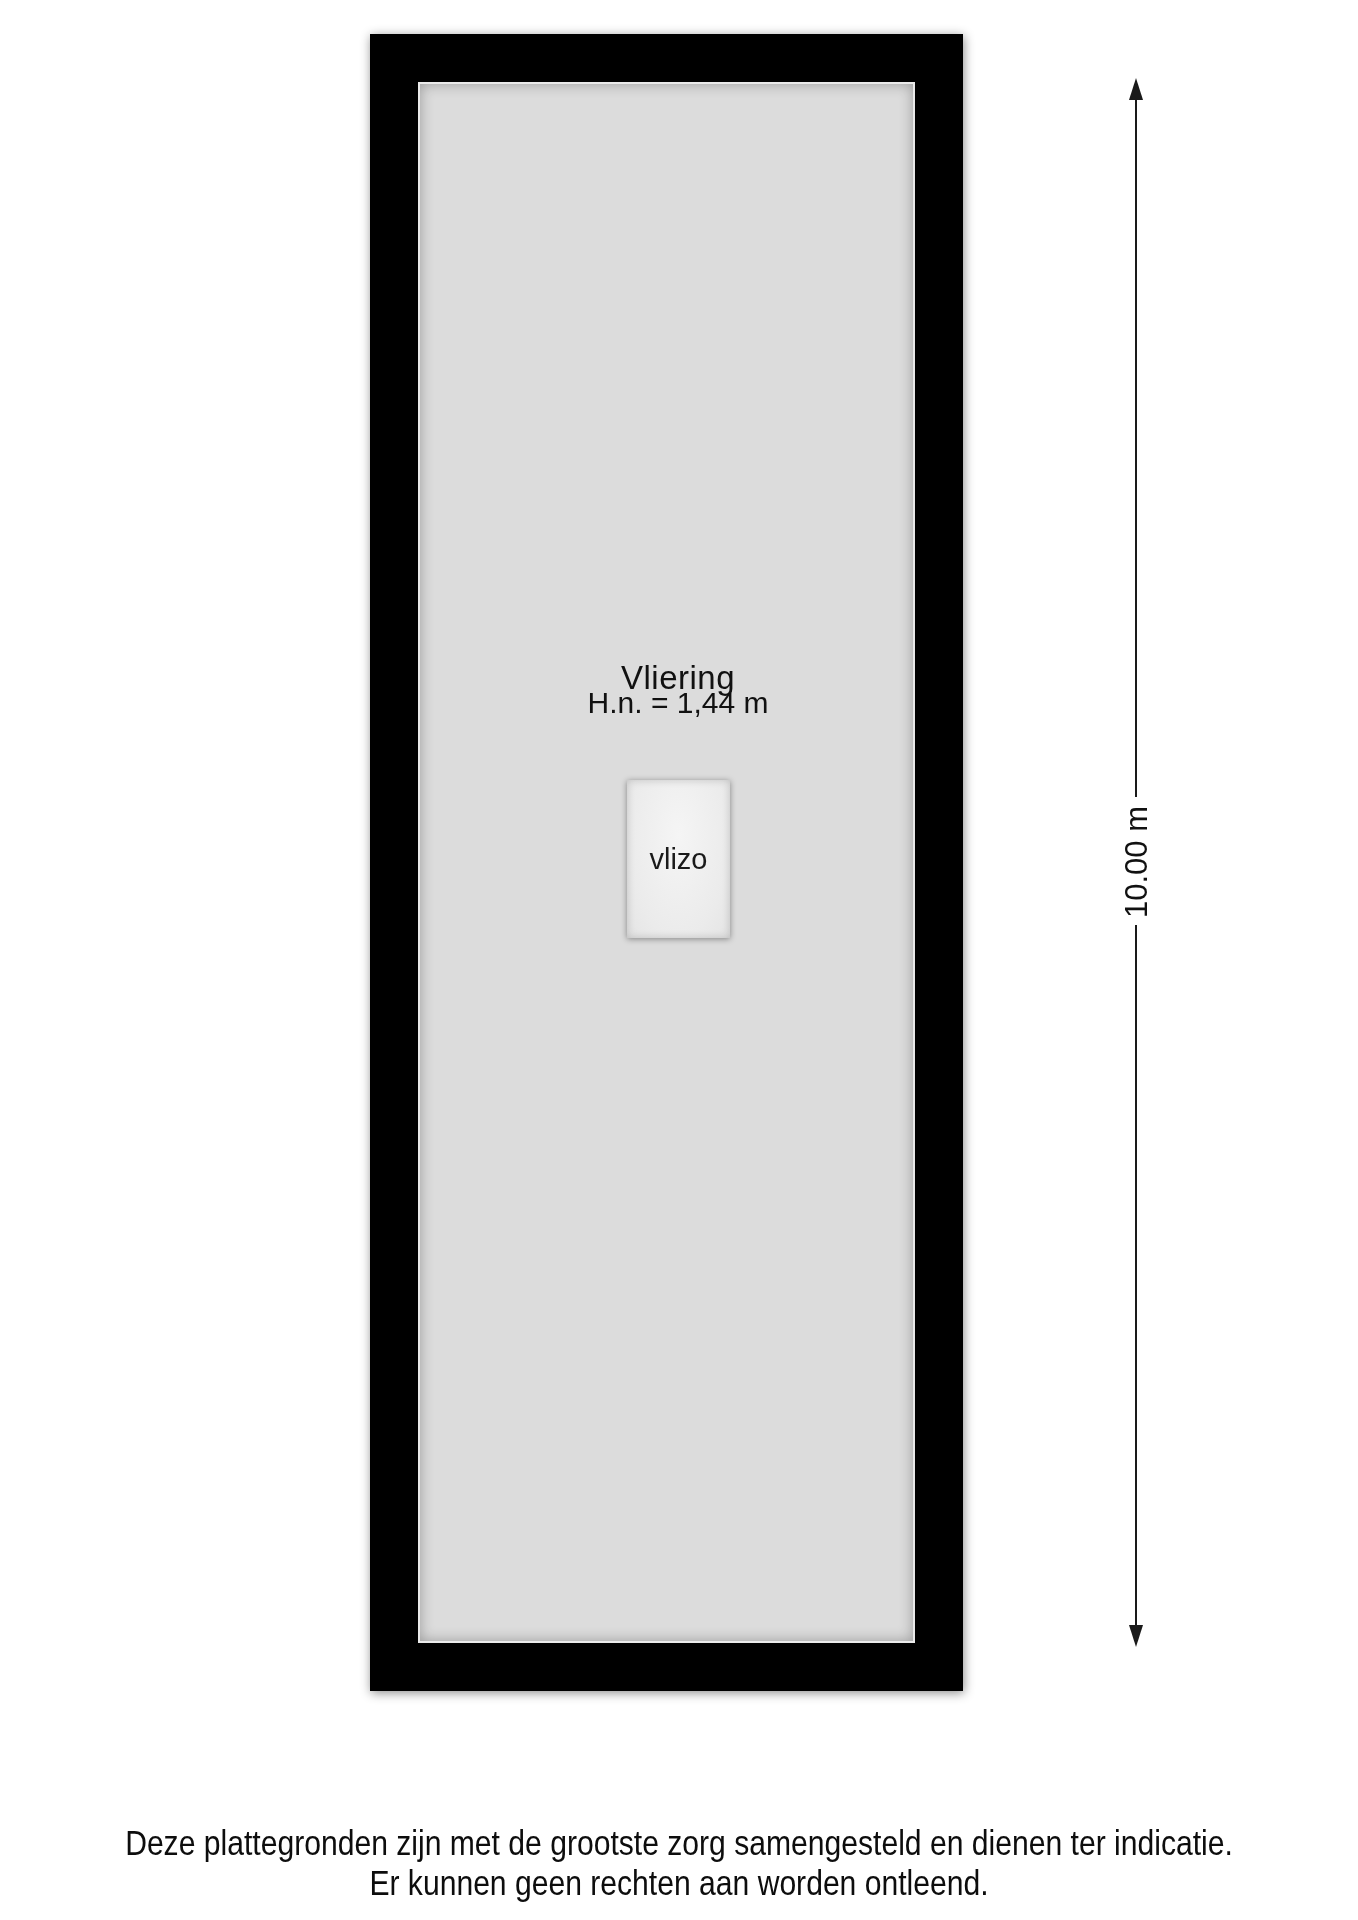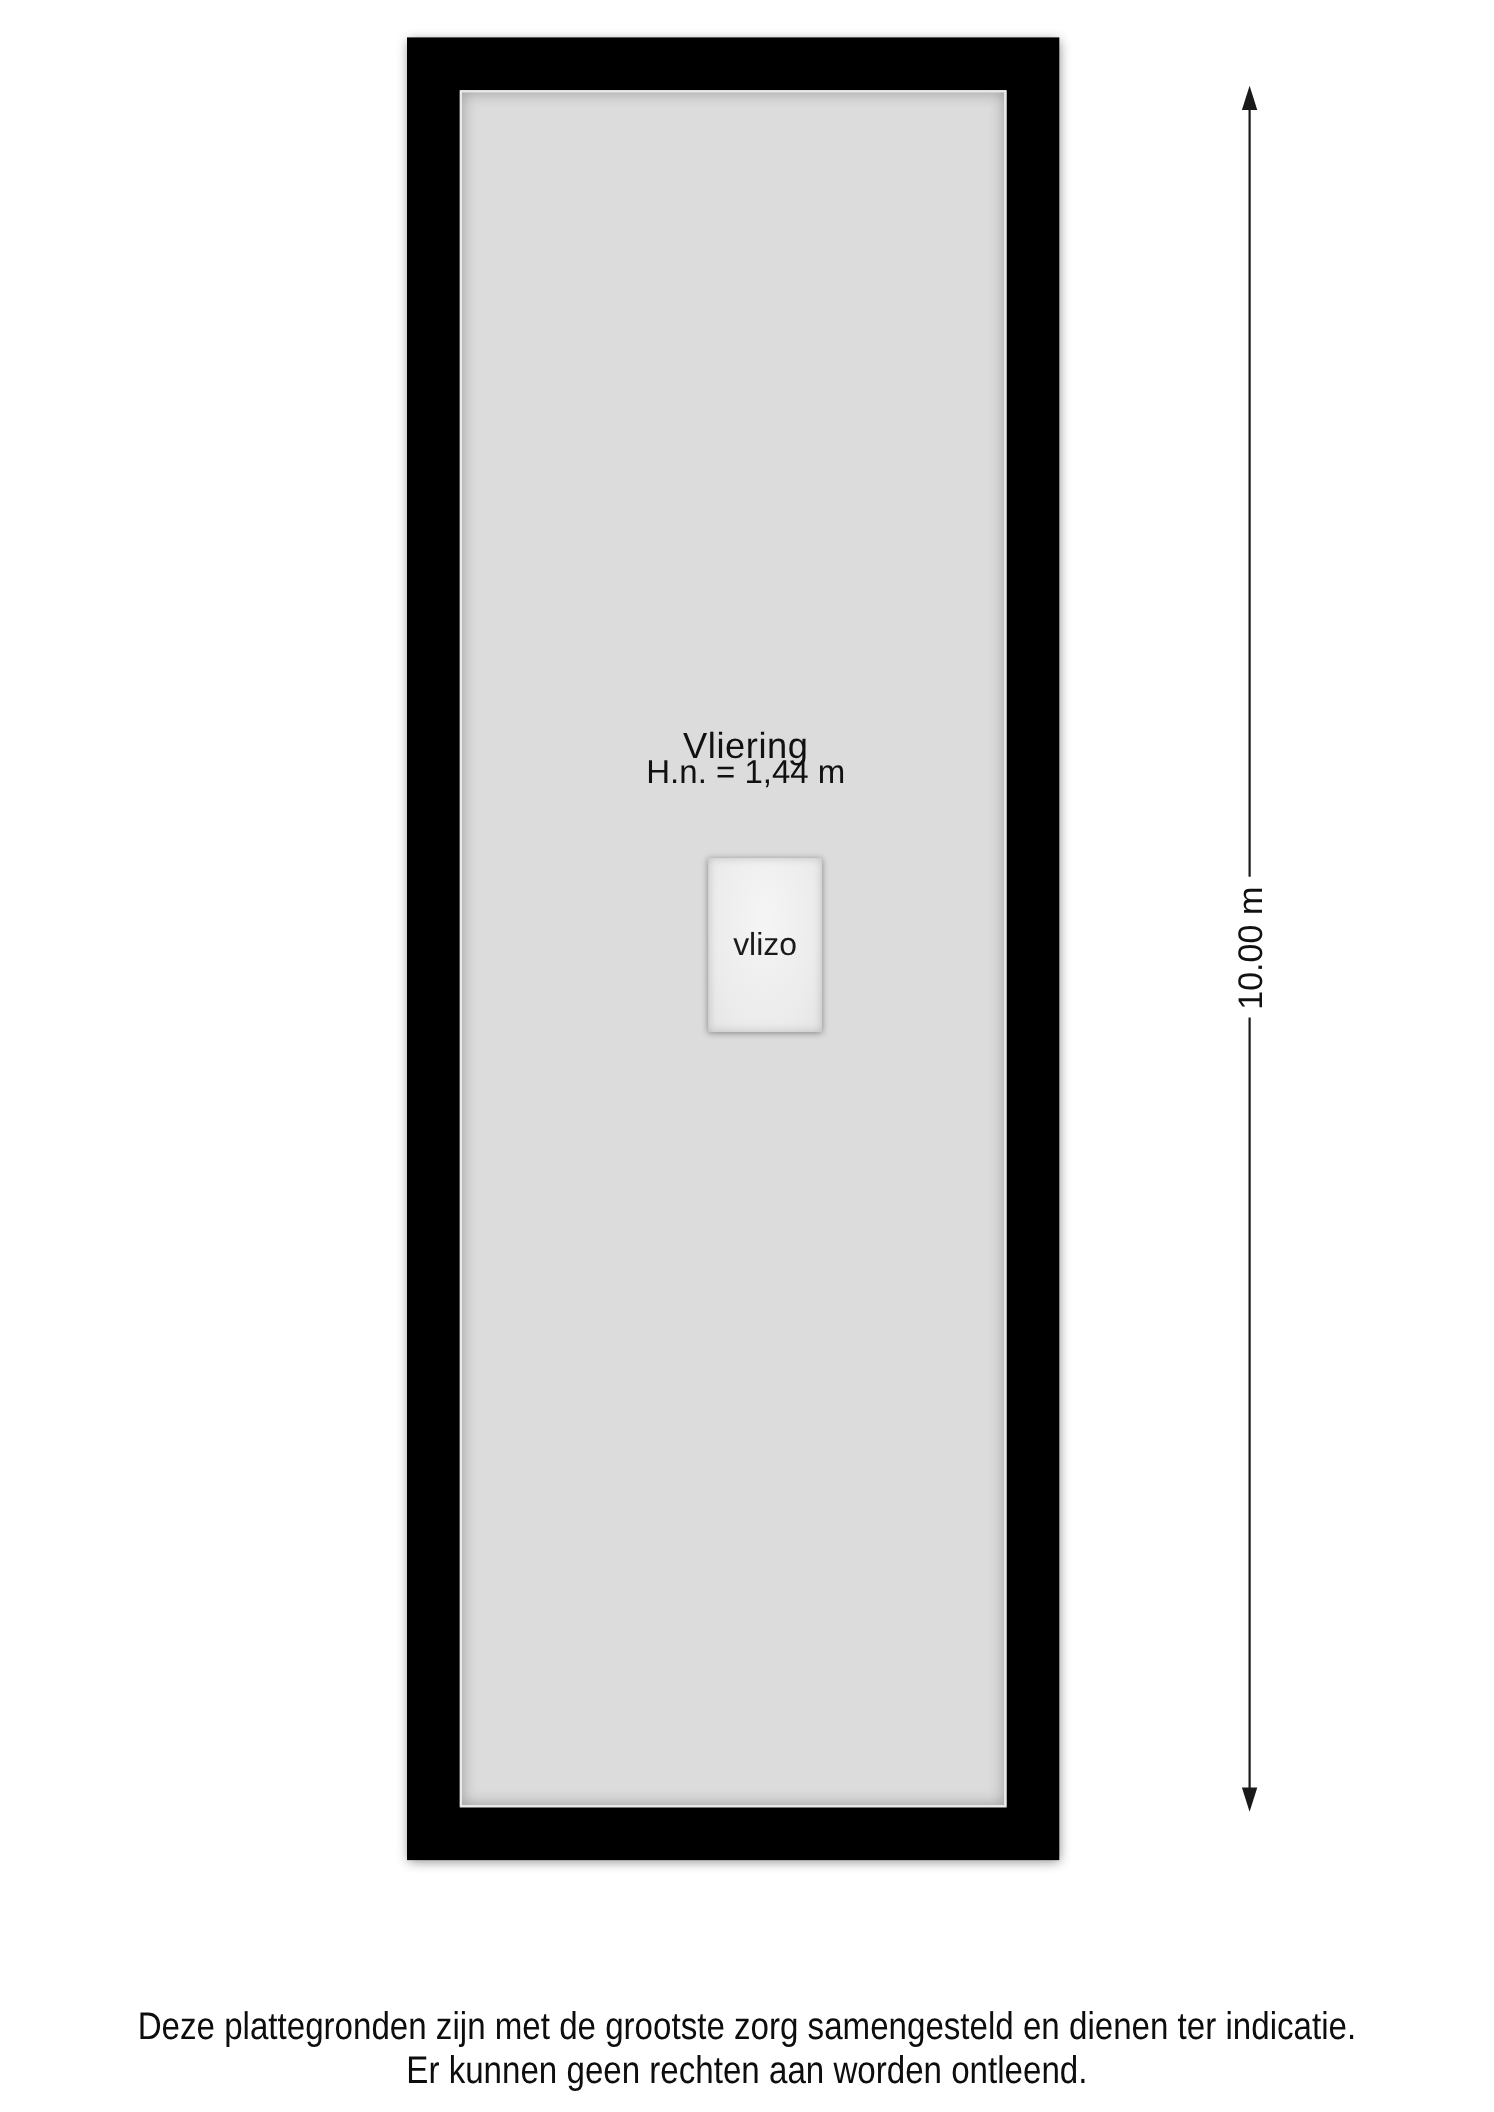--- a/index.html
+++ b/index.html
@@ -54,21 +54,21 @@
     left: 678px;
     top: 686px;
     transform: translateX(-50%);
     font-size: 30px;
     white-space: nowrap;
   }
 
   
   .hatch {
     position: absolute;
-    left: 644px;
+    left: 627px;
     top: 780px;
     width: 103px;
     height: 158px;
     box-sizing: border-box;
     background: #fbfbfb;
     box-shadow: 0 1px 6px rgba(0,0,0,0.40);
   }
   .hatch-inner {
     width: 100%;
     height: 100%;

